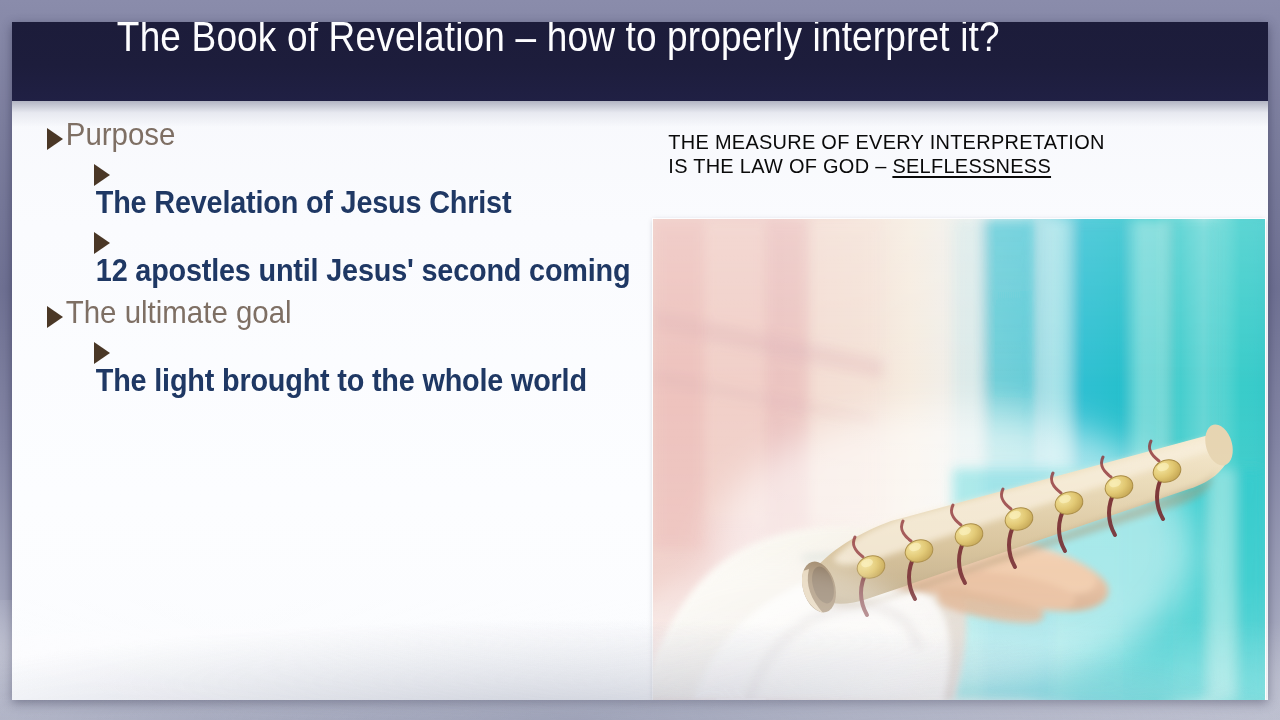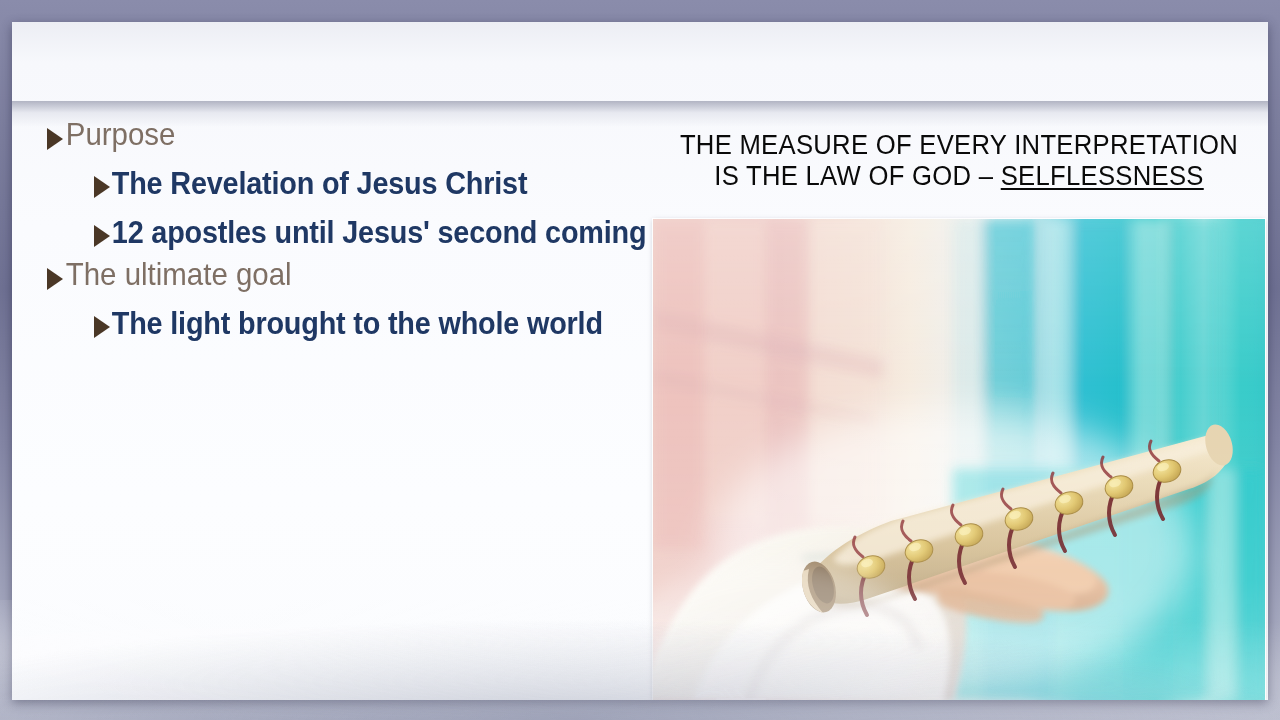--- a/index.html
+++ b/index.html
@@ -52,21 +52,21 @@
     background:linear-gradient(180deg,rgba(120,124,148,.55) 0%,rgba(180,184,202,.25) 45%,rgba(250,251,254,0) 100%);
     pointer-events:none;
   }
 
   
   #bullets {
     position:absolute; left:24px; top:88px; width:610px;
   }
   .b-row { display:flex; align-items:flex-start; white-space:nowrap; }
   .b-l1 { margin-left:11px;  margin-top:8px;align-items:center; }
-  .b-l2 { margin-left:58px;  margin-top:15px; }
+  .b-l2 { margin-left:58px;  margin-top:3px;flex-direction:column; }
 
   .tri {
     flex:none; display:inline-block; width:0; height:0;
     border-style:solid; border-color:transparent;
     border-left-color:#4a3726;
   }
   .b-l1 .tri { border-width:11px 0 11px 16px; margin-top:9px; }
   .b-l2 .tri { border-width:11px 0 11px 16px; margin-top:9px; }
 
   .b-l1 .txt {
@@ -79,42 +79,47 @@
     color:#1f3864; font-size:32px; font-weight:700; line-height:1.06;
     padding-left:2px; letter-spacing:-.2px;
     font-family:"Liberation Sans Narrow","Liberation Sans", sans-serif;
     transform:scaleX(.9); transform-origin:left center;
     text-shadow:0 1px 0 rgba(255,255,255,.55);
   }
 
   
   #caption {
     position:absolute; left:641px; top:108px; width:612px;
-    text-align:center; color:#0a0a0a;
-    font-size:27px; line-height:1.16; font-weight:400; letter-spacing:.3px;
+    text-align:left; color:#0a0a0a;
+    font-size:21px; line-height:1.16; font-weight:400; letter-spacing:.3px;
     font-family:"Liberation Sans Narrow","Liberation Sans", sans-serif;
   }
   #caption .cl { display:block; transform:scaleX(.95); }
   #caption u { text-decoration:underline; text-underline-offset:3px; }
 
   
   #picture {
     position:absolute; left:641px; top:197px; width:612px; height:481px;
     overflow:hidden; background:#dfe7ea;
     box-shadow:0 0 0 1px rgba(255,255,255,.9), 0 1px 5px rgba(40,44,70,.25);
   }
   #picture svg { display:block; width:100%; height:100%; }
 </style>
 </head>
 <body>
 
 <div id="viewer">
 
   <div id="slide">
 
+    <div id="title-bar">
+      <div id="title-text">
+        <span>The Book of Revelation – how to properly interpret it?</span>
+      </div>
+    </div>
     <div id="title-shade"></div>
 
     <div id="bullets">
 
       <div class="b-row b-l1">
         <span class="tri"></span>
         <span class="txt">Purpose</span>
       </div>
 
       <div class="b-row b-l2">

